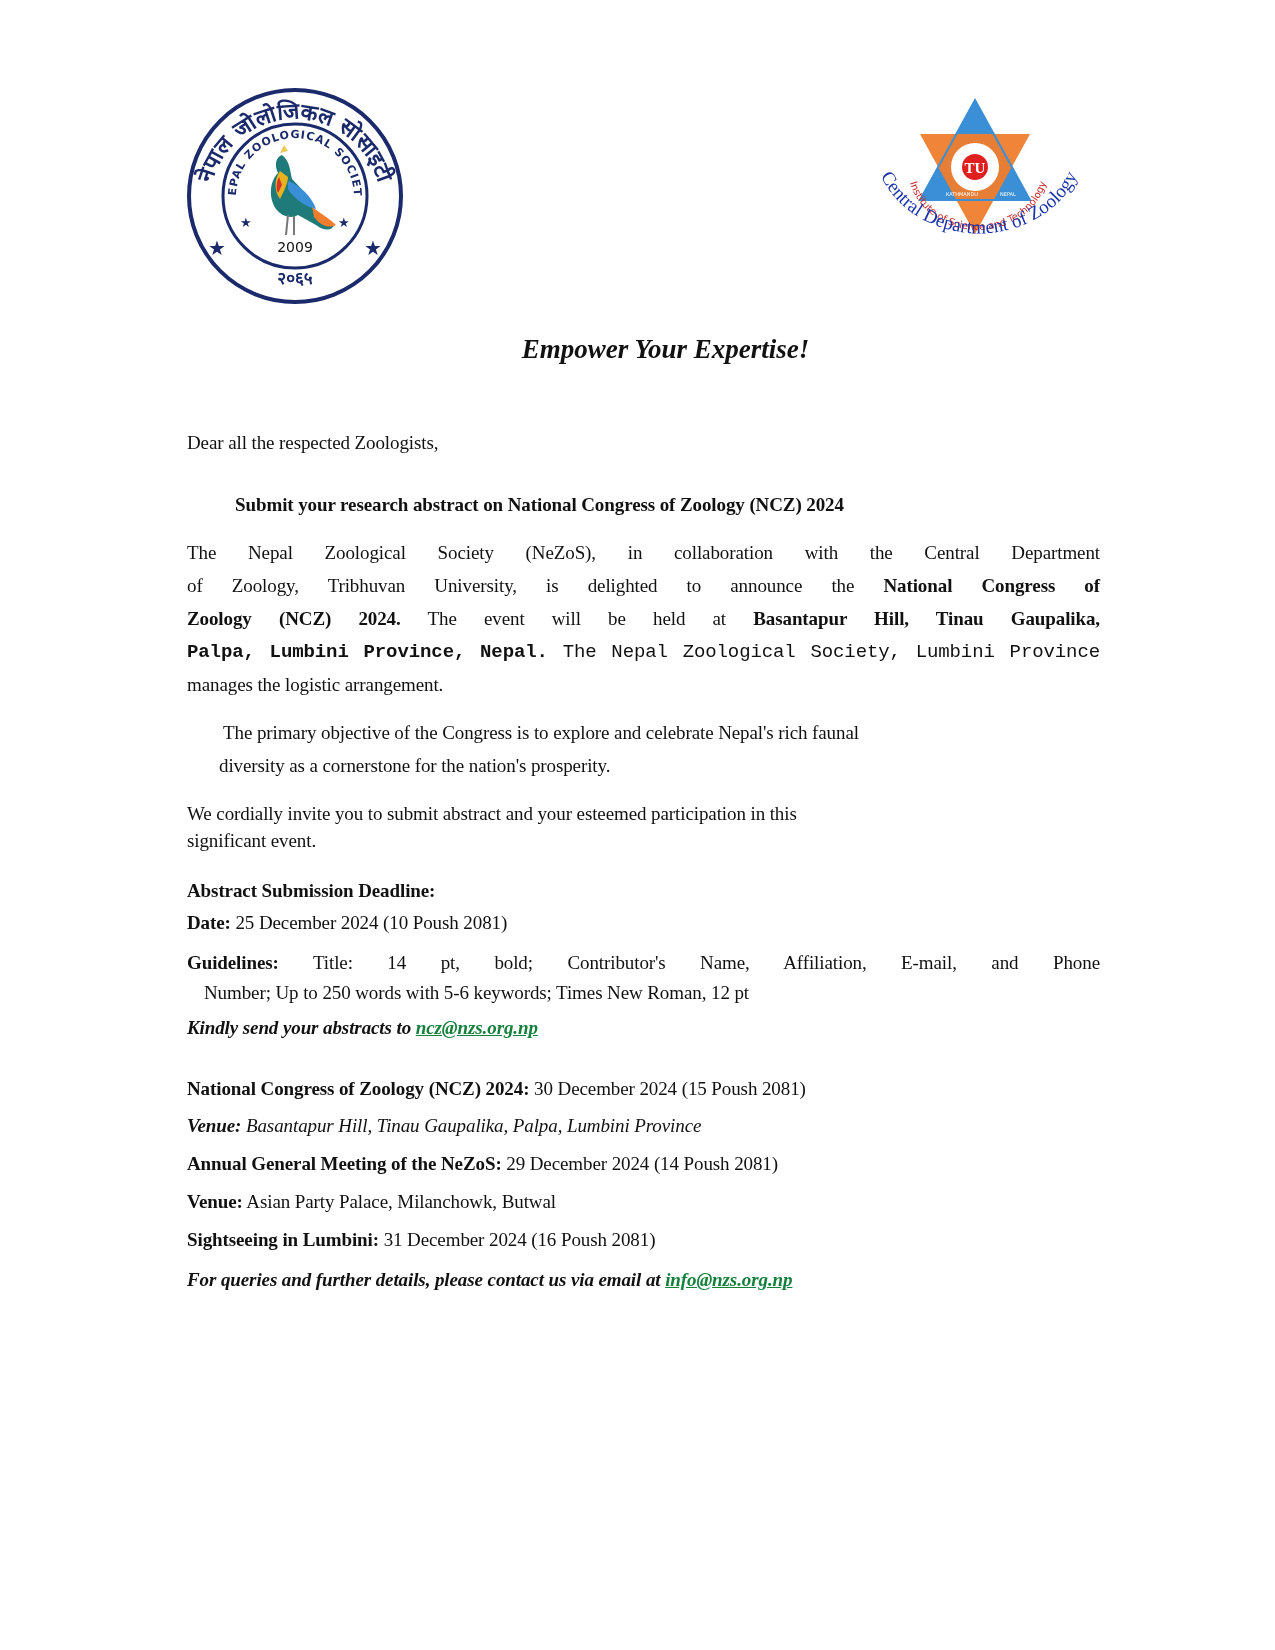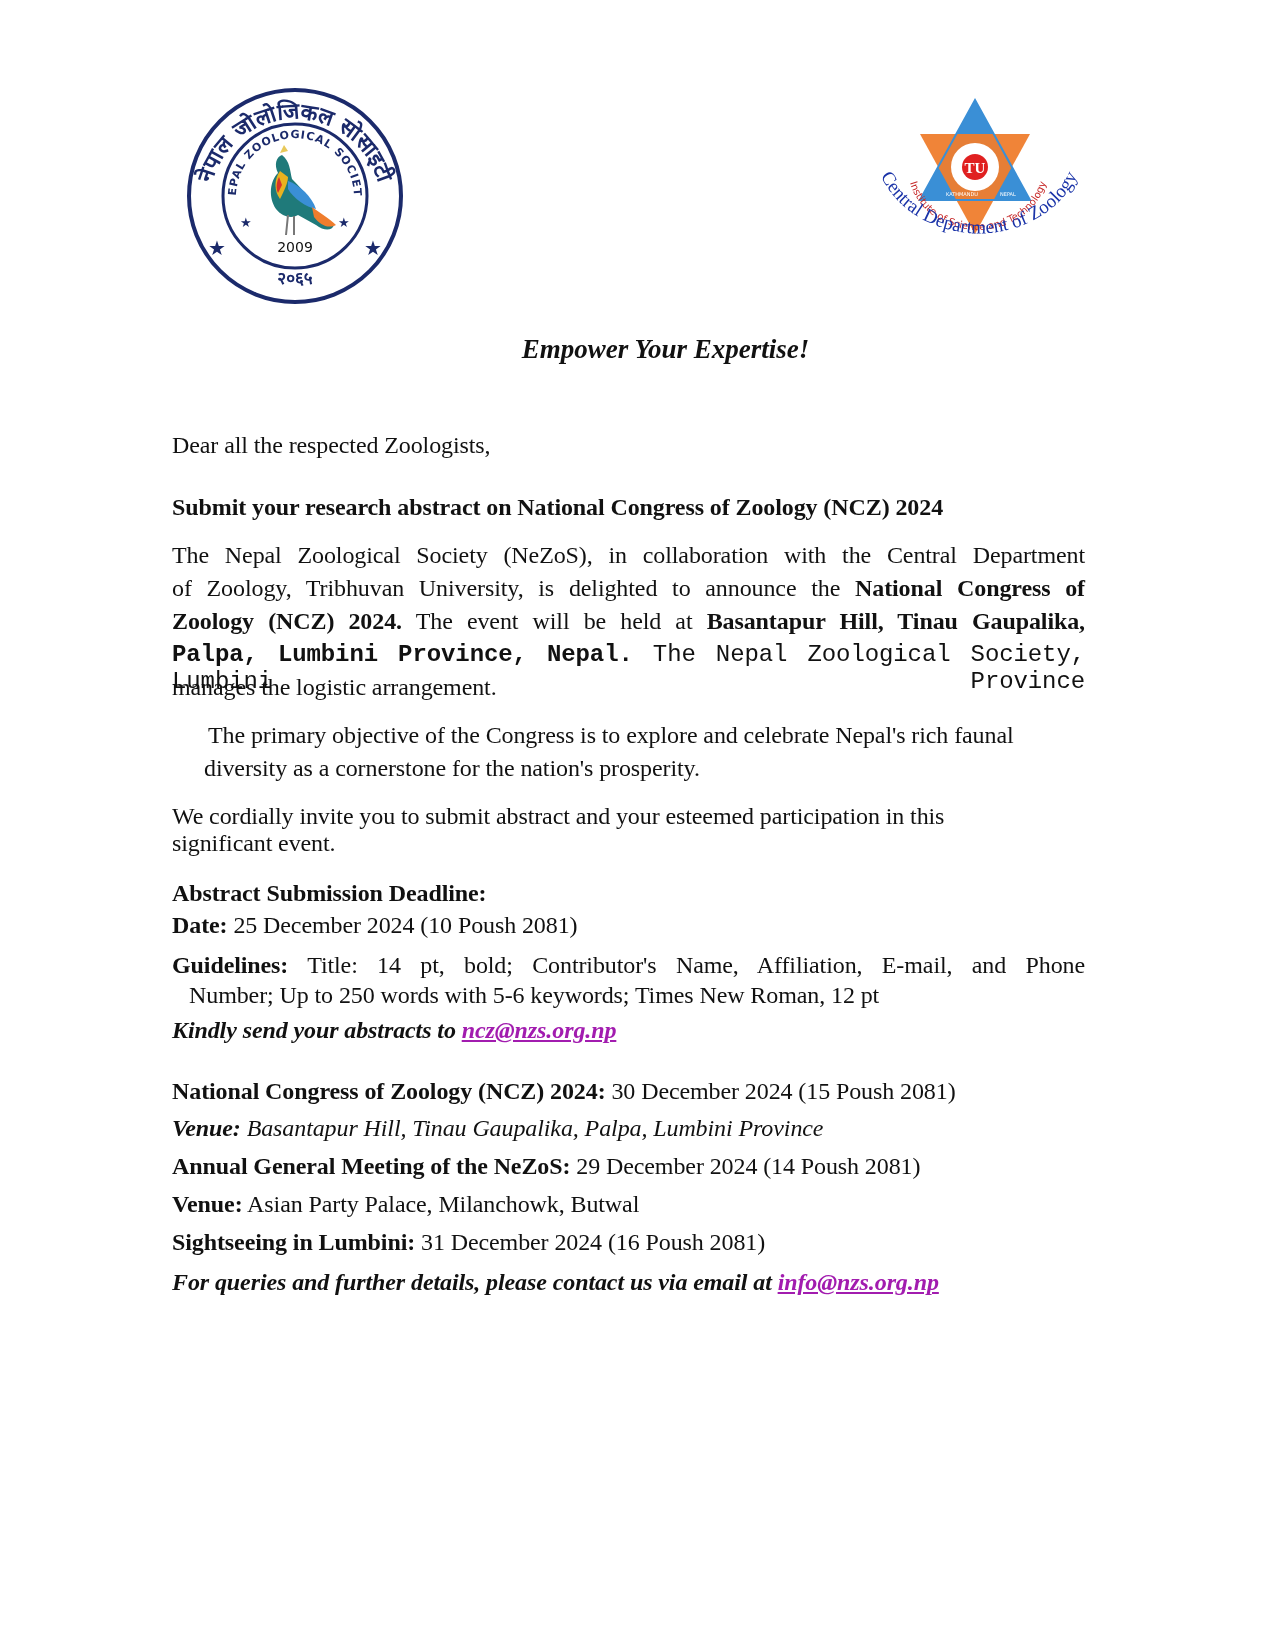--- a/index.html
+++ b/index.html
@@ -1,23 +1,23 @@
 <!DOCTYPE html>
 <html><head>
 <meta charset="utf-8">
 <style>
   html, body { margin: 0; padding: 0; background: #ffffff; }
   body { width: 1275px; height: 1650px; position: relative; overflow: hidden;
          font-family: "Liberation Serif", serif; color: #111; }
   .abs { position: absolute; }
-  .line { position: absolute; left: 172px; font-size: 24px; white-space: nowrap; letter-spacing: -0.1px; }
+  .line { position: absolute; left: 187px; font-size: 19px; white-space: nowrap; letter-spacing: -0.1px; }
   .just { width: 913px; text-align: justify; text-align-last: justify; white-space: normal; }
   b { font-weight: bold; }
   .it { font-style: italic; }
-  a.mail { color: #a21caf; text-decoration: underline; }
+  a.mail { color: #15803d; text-decoration: underline; }
   #logo-left { left: 184px; top: 85px; width: 222px; height: 222px; }
   #logo-right { left: 870px; top: 92px; width: 230px; height: 175px; }
   #tagline { left: 0; width: 1275px; text-align: center; top: 334px; font-size: 27px;
              font-style: italic; font-weight: bold; padding-left: 56px; box-sizing: border-box; }
 </style>
 </head>
 <body>
 
 <div id="logo-left" class="abs">
   <svg width="222" height="222" viewBox="0 0 222 222">
@@ -74,21 +74,21 @@
     <text font-family="Liberation Serif, serif" font-size="19" fill="#1a33a8">
       <textPath href="#cdzArc" startOffset="50%" text-anchor="middle">Central Department of Zoology</textPath>
     </text>
   </svg>
 </div>
 
 <div id="tagline" class="abs">Empower Your Expertise!</div>
 
 <div class="line" style="top:432px;">Dear all the respected Zoologists,</div>
 
-<div class="line" style="top:494px;"><b>Submit your research abstract on National Congress of Zoology (NCZ) 2024</b></div>
+<div class="line" style="top:494px;margin-left:48px;"><b>Submit your research abstract on National Congress of Zoology (NCZ) 2024</b></div>
 
 <div class="line just" style="top:542px;">The Nepal Zoological Society (NeZoS), in collaboration with the Central Department</div>
 <div class="line just" style="top:575px;"><span>of Zoology, Tribhuvan University, is delighted to announce the </span><b>National Congress of</b></div>
 <div class="line just" style="top:608px;"><b>Zoology (NCZ) 2024.</b><span> The event will be held at </span><b>Basantapur Hill, Tinau Gaupalika,</b></div>
 <div class="line just" style="top:641px;font-family:Liberation Mono, monospace;"><b>Palpa, Lumbini Province, Nepal.</b><span> The Nepal Zoological Society, Lumbini Province</span></div>
 <div class="line" style="top:674px;">manages the logistic arrangement.</div>
 
 <div class="line" style="top:722px;margin-left:36px;">The primary objective of the Congress is to explore and celebrate Nepal's rich faunal</div>
 <div class="line" style="top:755px;margin-left:32px;">diversity as a cornerstone for the nation's prosperity.</div>
 

